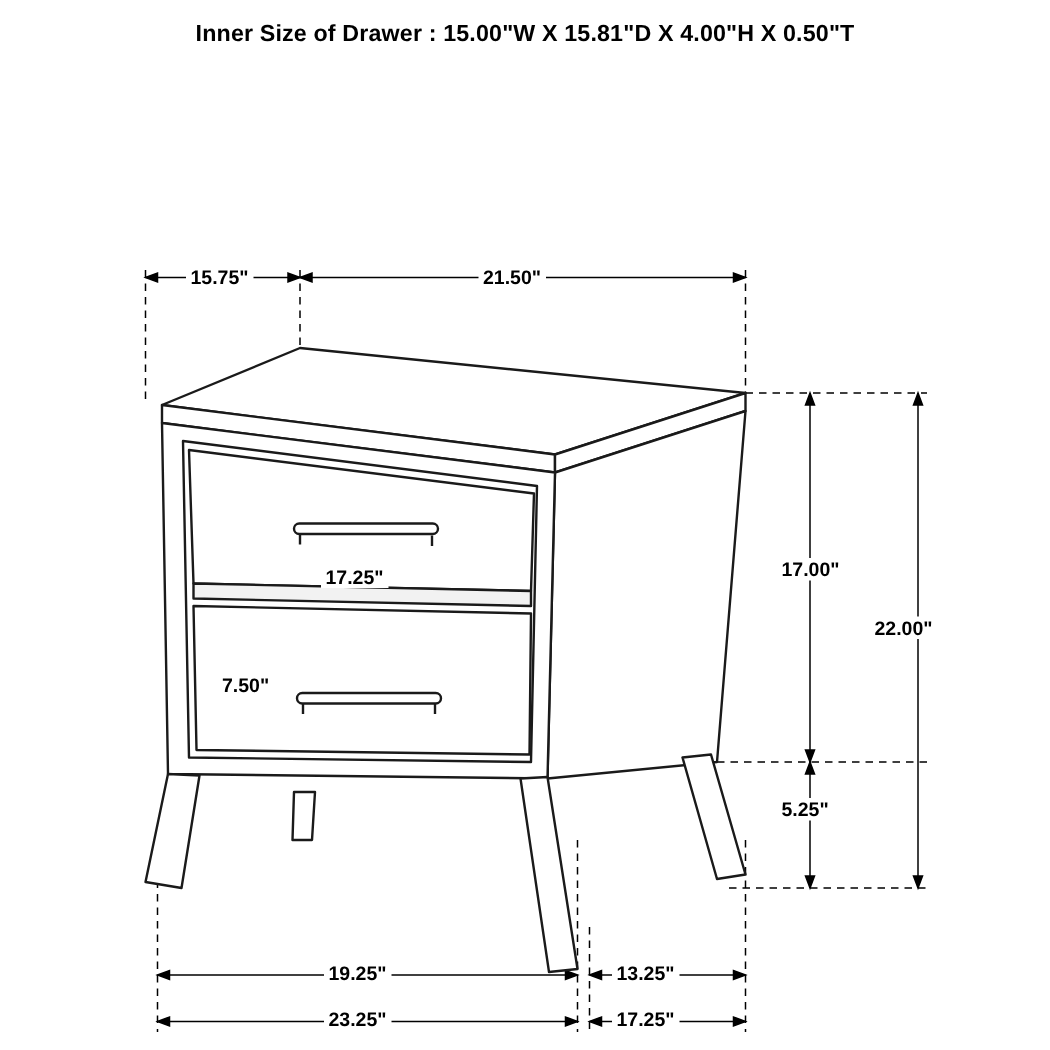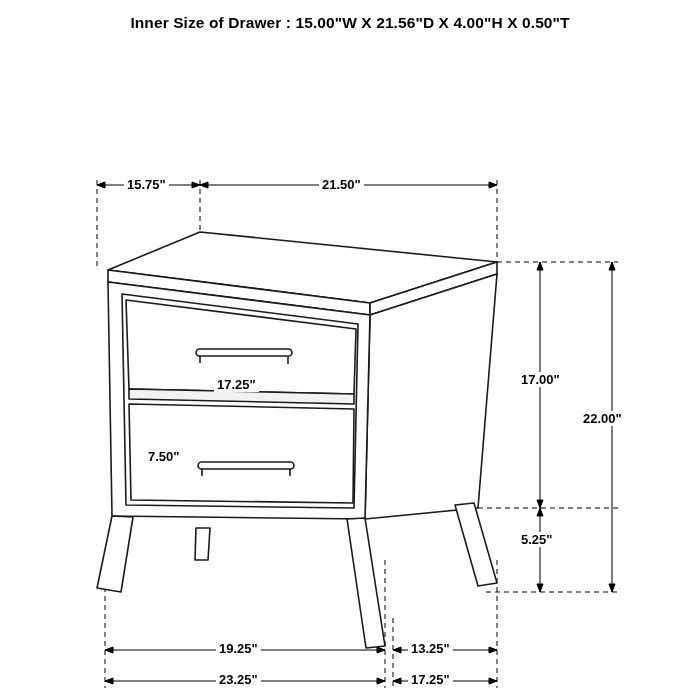--- a/index.html
+++ b/index.html
@@ -42,21 +42,21 @@
     padding: 0 3px;
     white-space: nowrap;
     line-height: 15px;
   }
 </style>
 </head>
 <body>
 
 <div id="root">
 
-  <div id="title">Inner Size of Drawer : 15.00"W X 21.56"D X 4.00"H X 0.50"T</div>
+  <div id="title">Inner Size of Drawer : 15.00"W X 15.81"D X 4.00"H X 0.50"T</div>
 
   <svg class="layer" viewBox="0 0 700 700">
     <g stroke="#000000" fill="none" stroke-width="1">
 
       <g stroke-dasharray="5,4">
         <line x1="97" y1="180" x2="97" y2="268"></line>
         <line x1="200" y1="180" x2="200" y2="232"></line>
         <line x1="497" y1="180" x2="497" y2="262"></line>
       </g>
 

